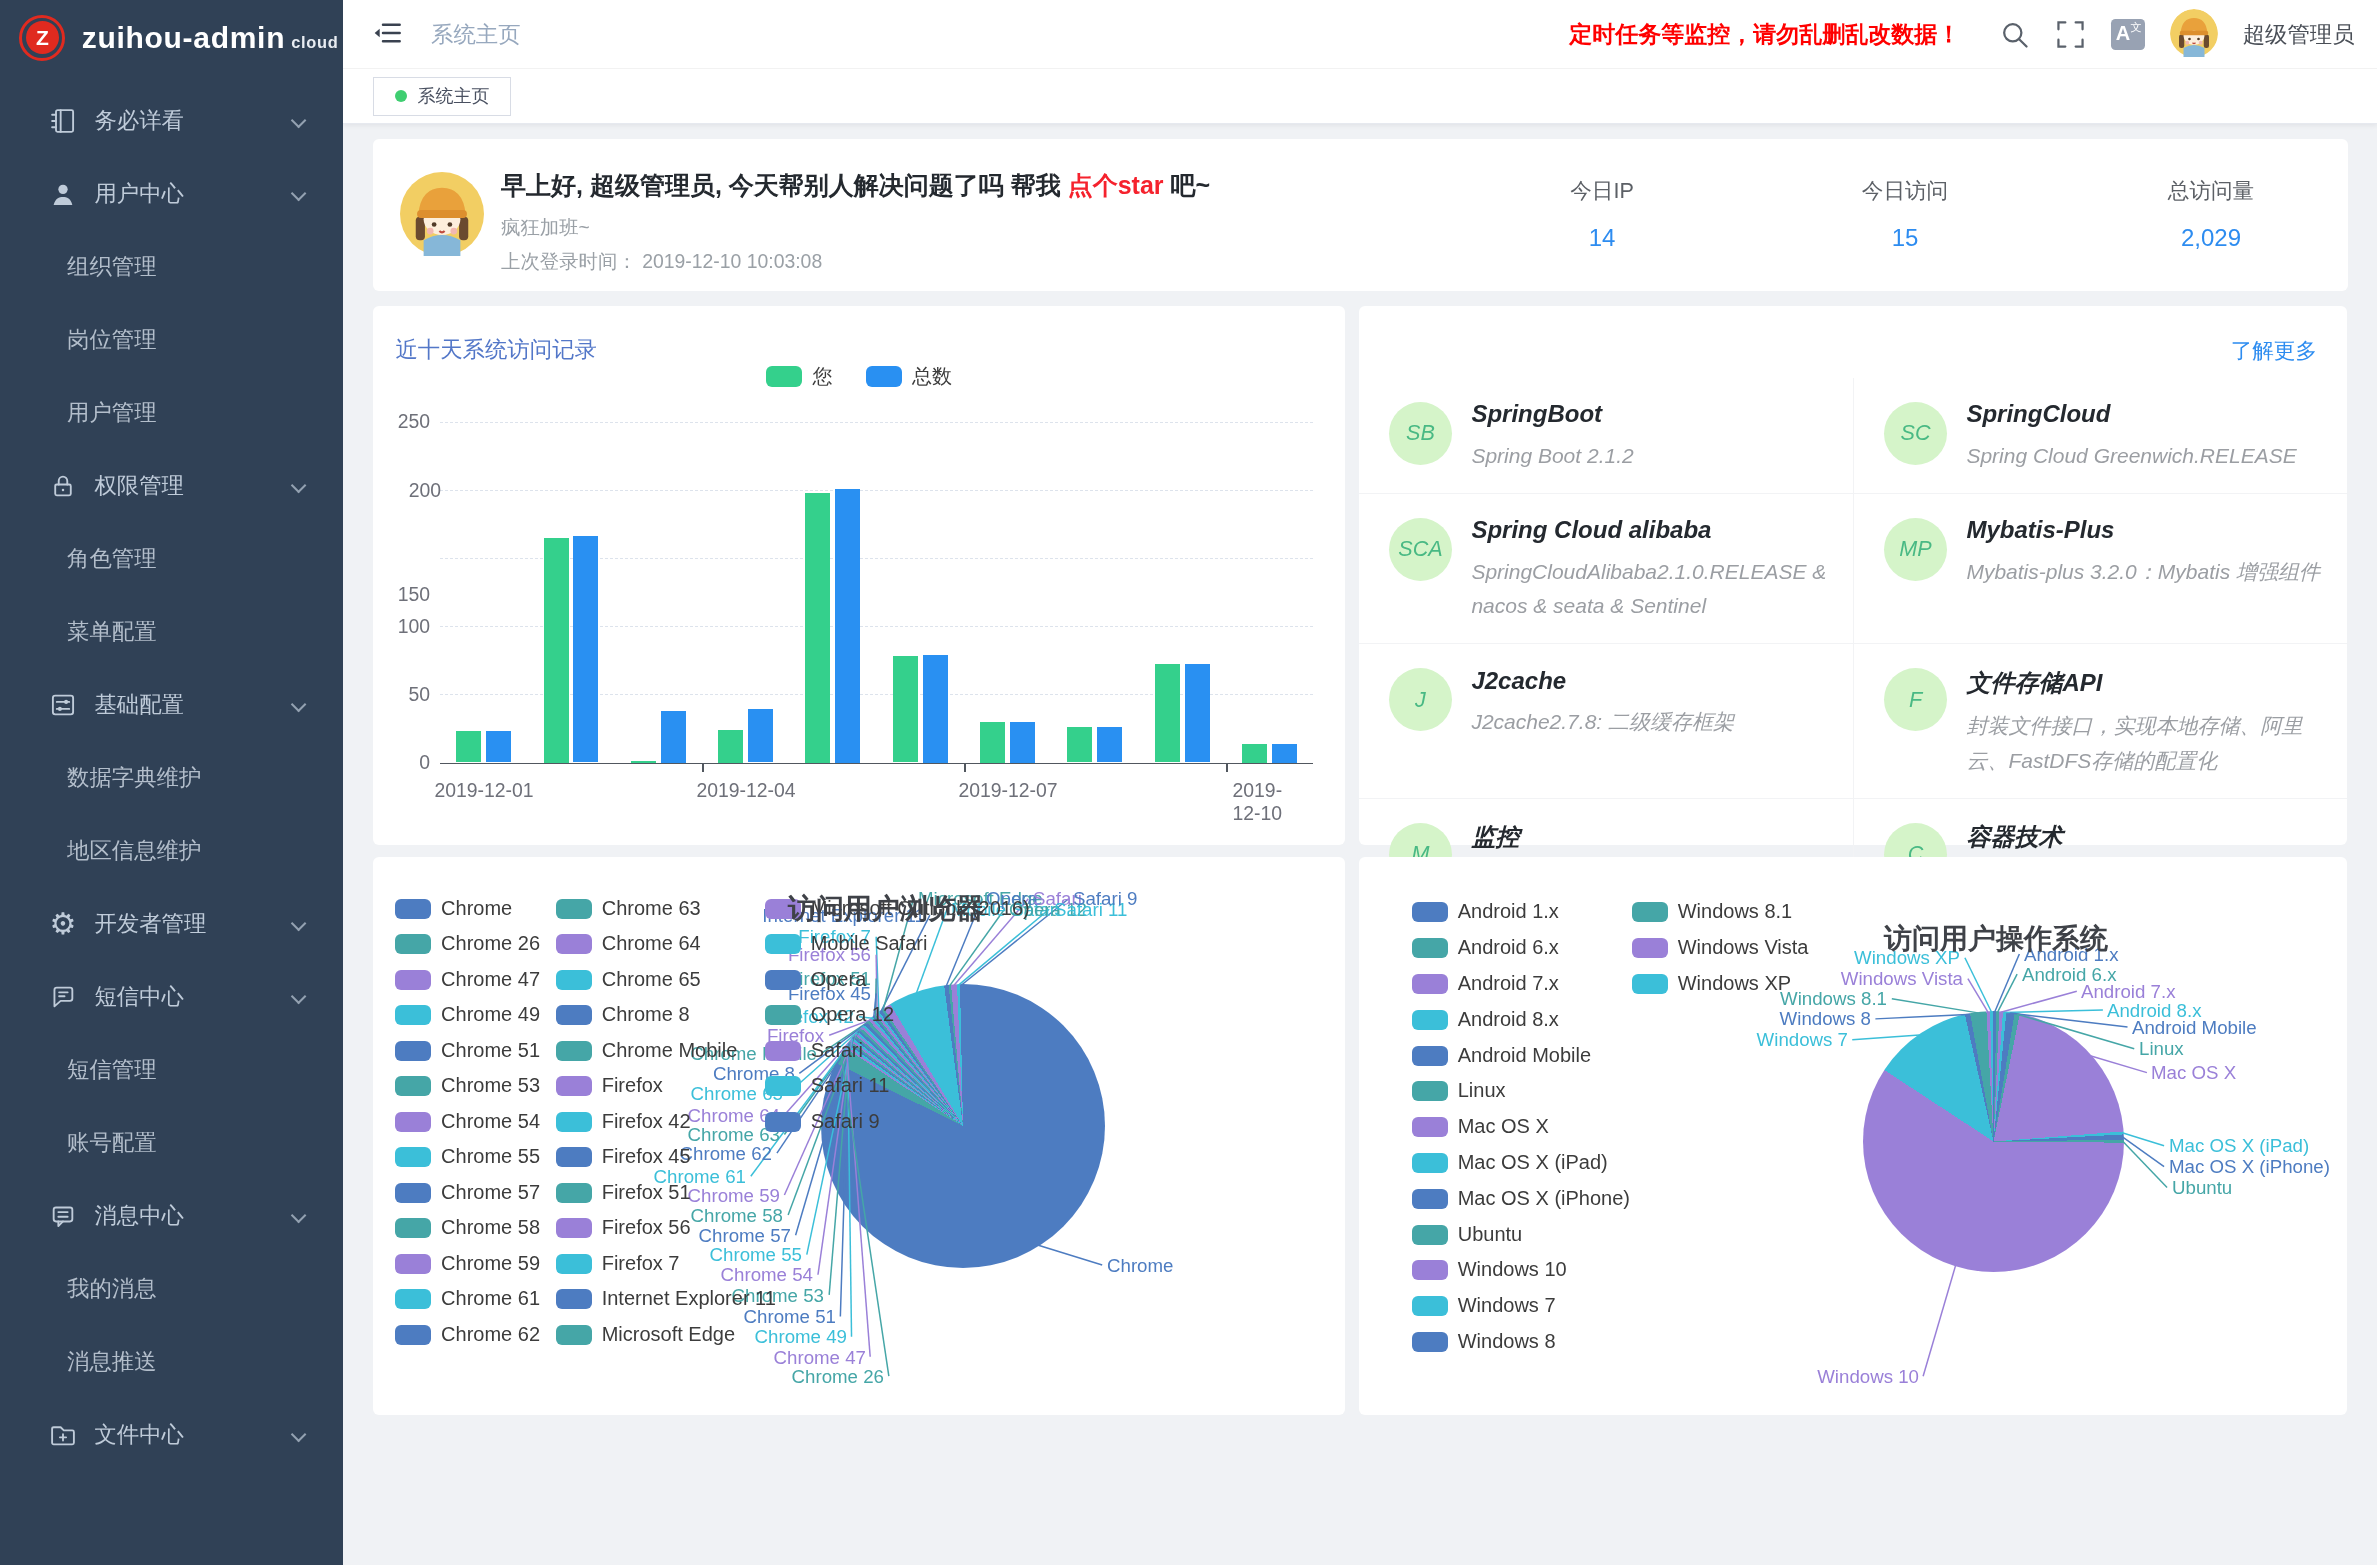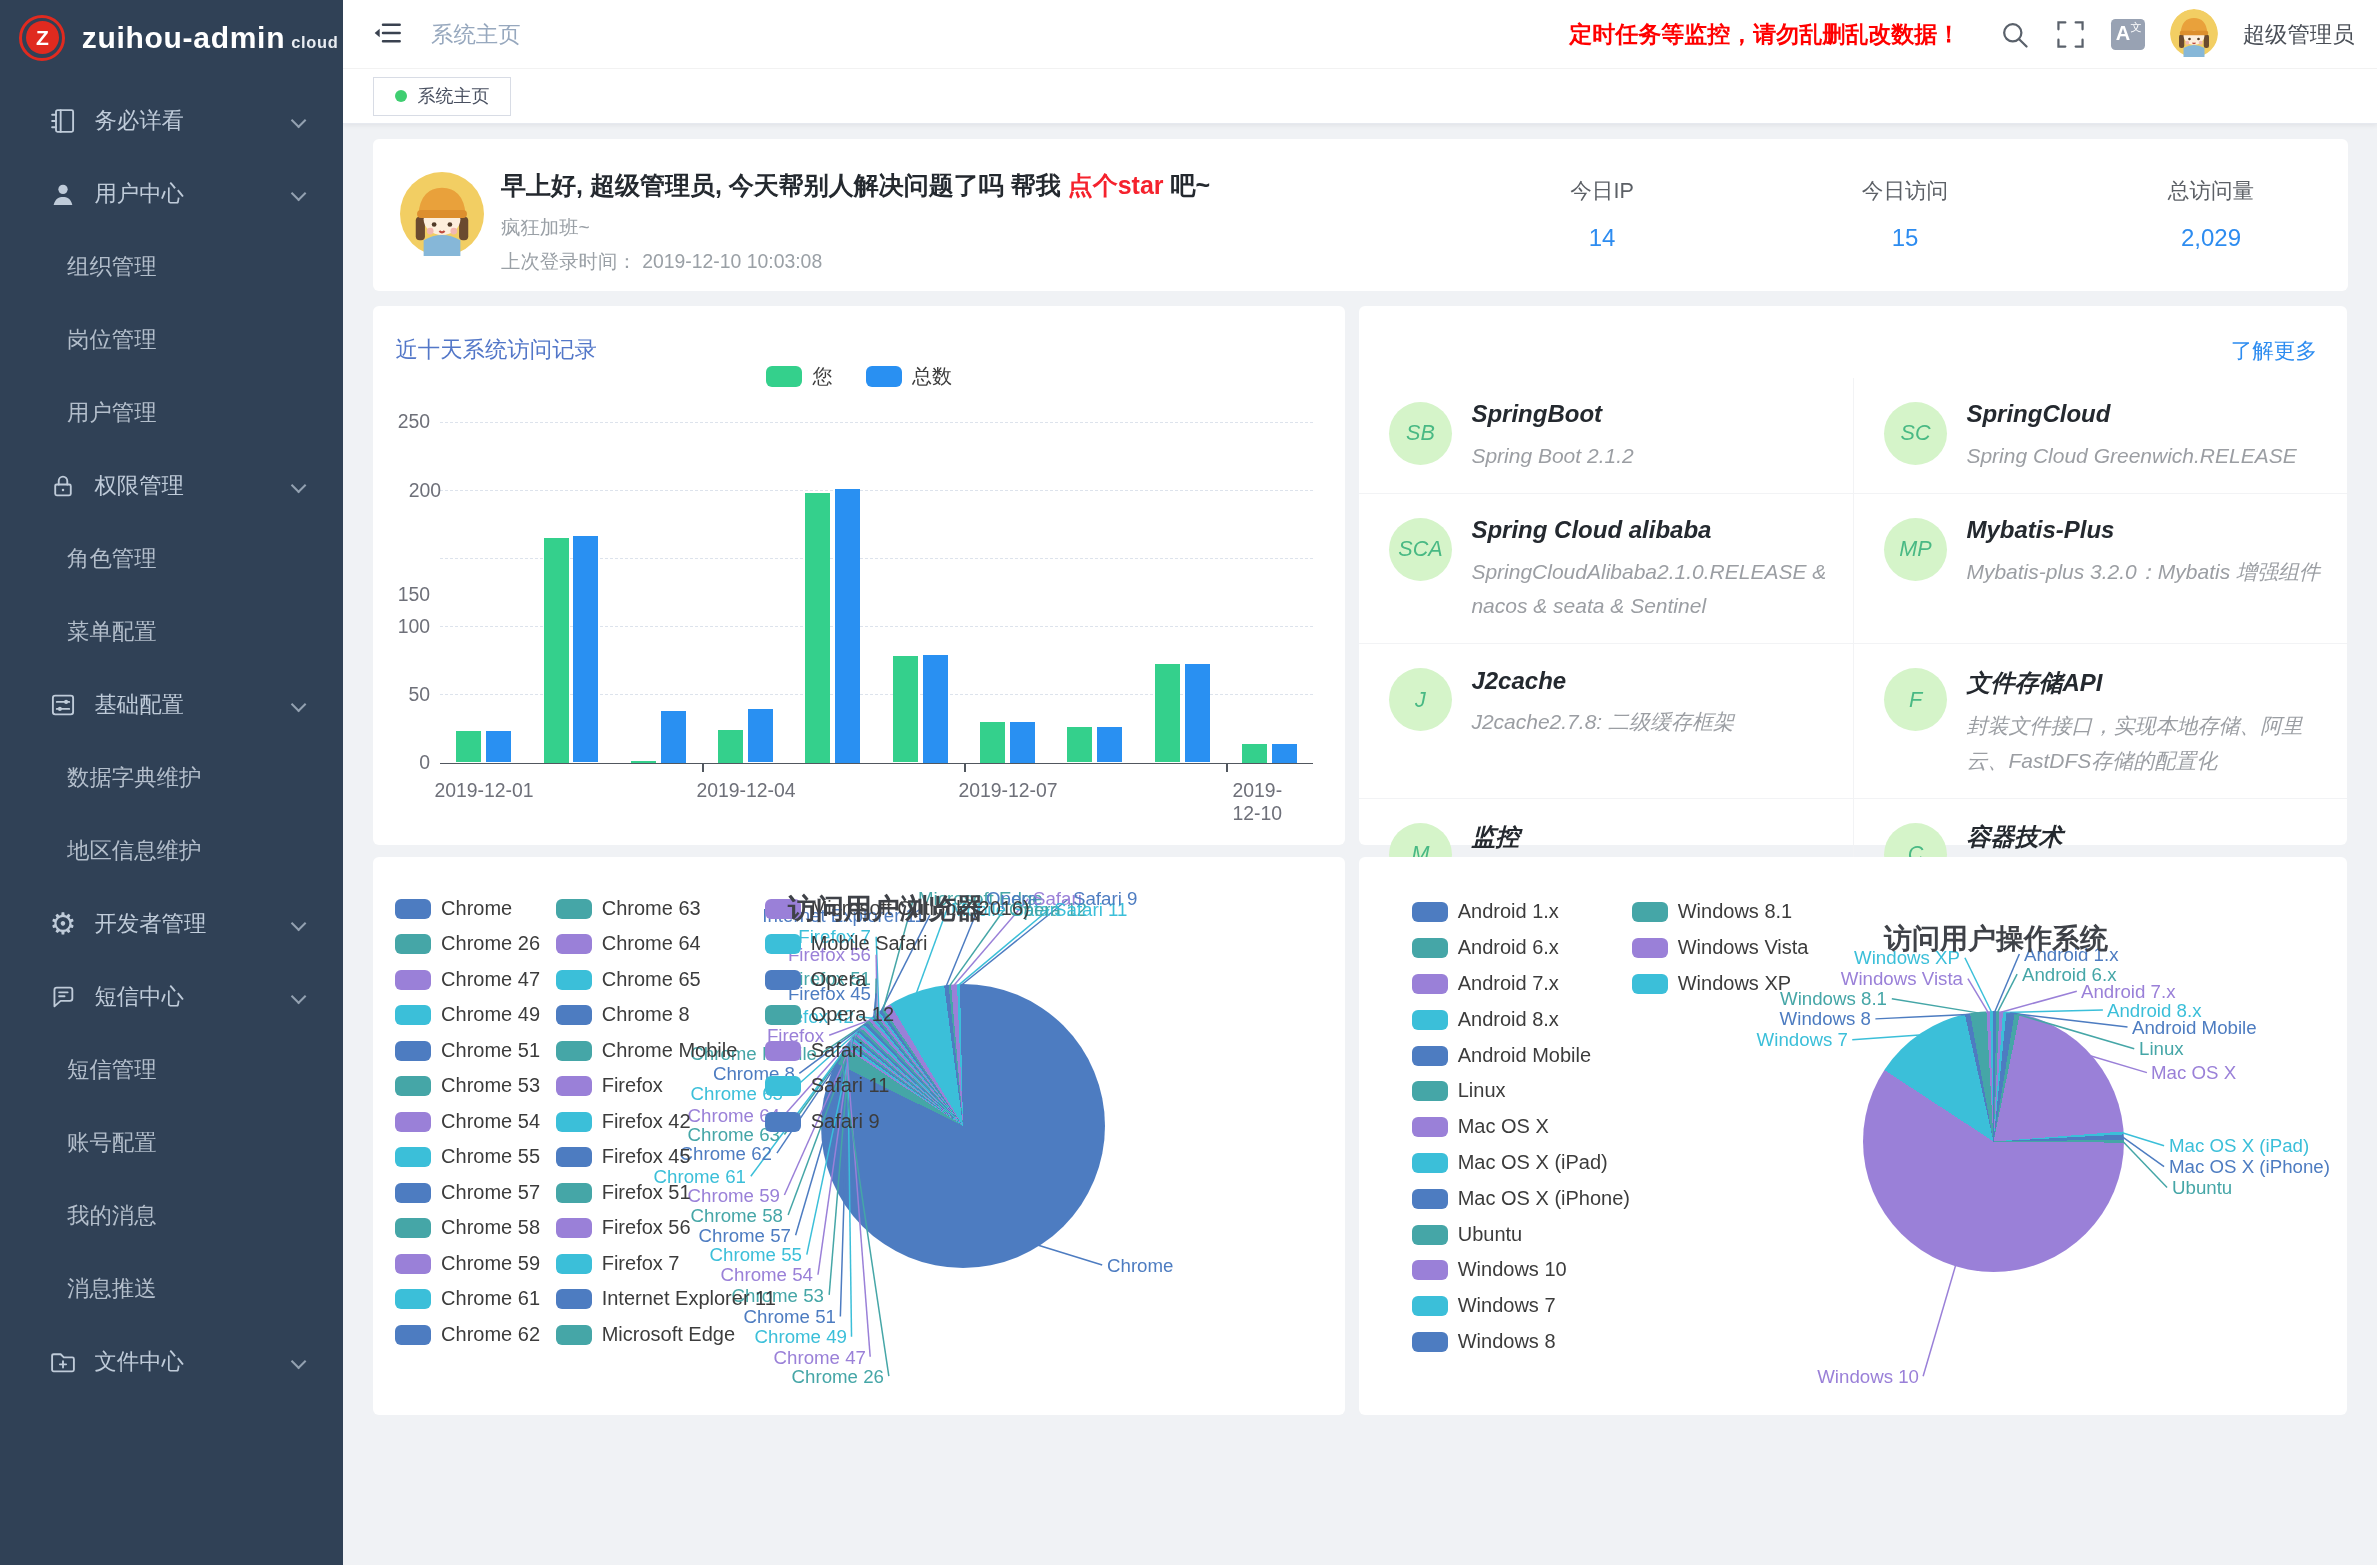--- a/index.html
+++ b/index.html
@@ -192,20 +192,31 @@
             </svg>
           </span>
           <span>短信中心</span>
           <span class="chev"></span>
         </li>
         <li class="sub">
           <span>短信管理</span>
         </li>
         <li class="sub">
           <span>账号配置</span>
+        </li>
+        <li>
+          <span class="m-icon">
+            <svg viewBox="0 0 36 36">
+              <rect x="6" y="7" width="24" height="18" rx="3"></rect>
+              <path d="M12 13h12M12 19h12"></path>
+              <path d="M12 25v6l6-6"></path>
+            </svg>
+          </span>
+          <span>消息中心</span>
+          <span class="chev"></span>
         </li>
         <li class="sub">
           <span>我的消息</span>
         </li>
         <li class="sub">
           <span>消息推送</span>
         </li>
         <li>
           <span class="m-icon">
             <svg viewBox="0 0 36 36">

